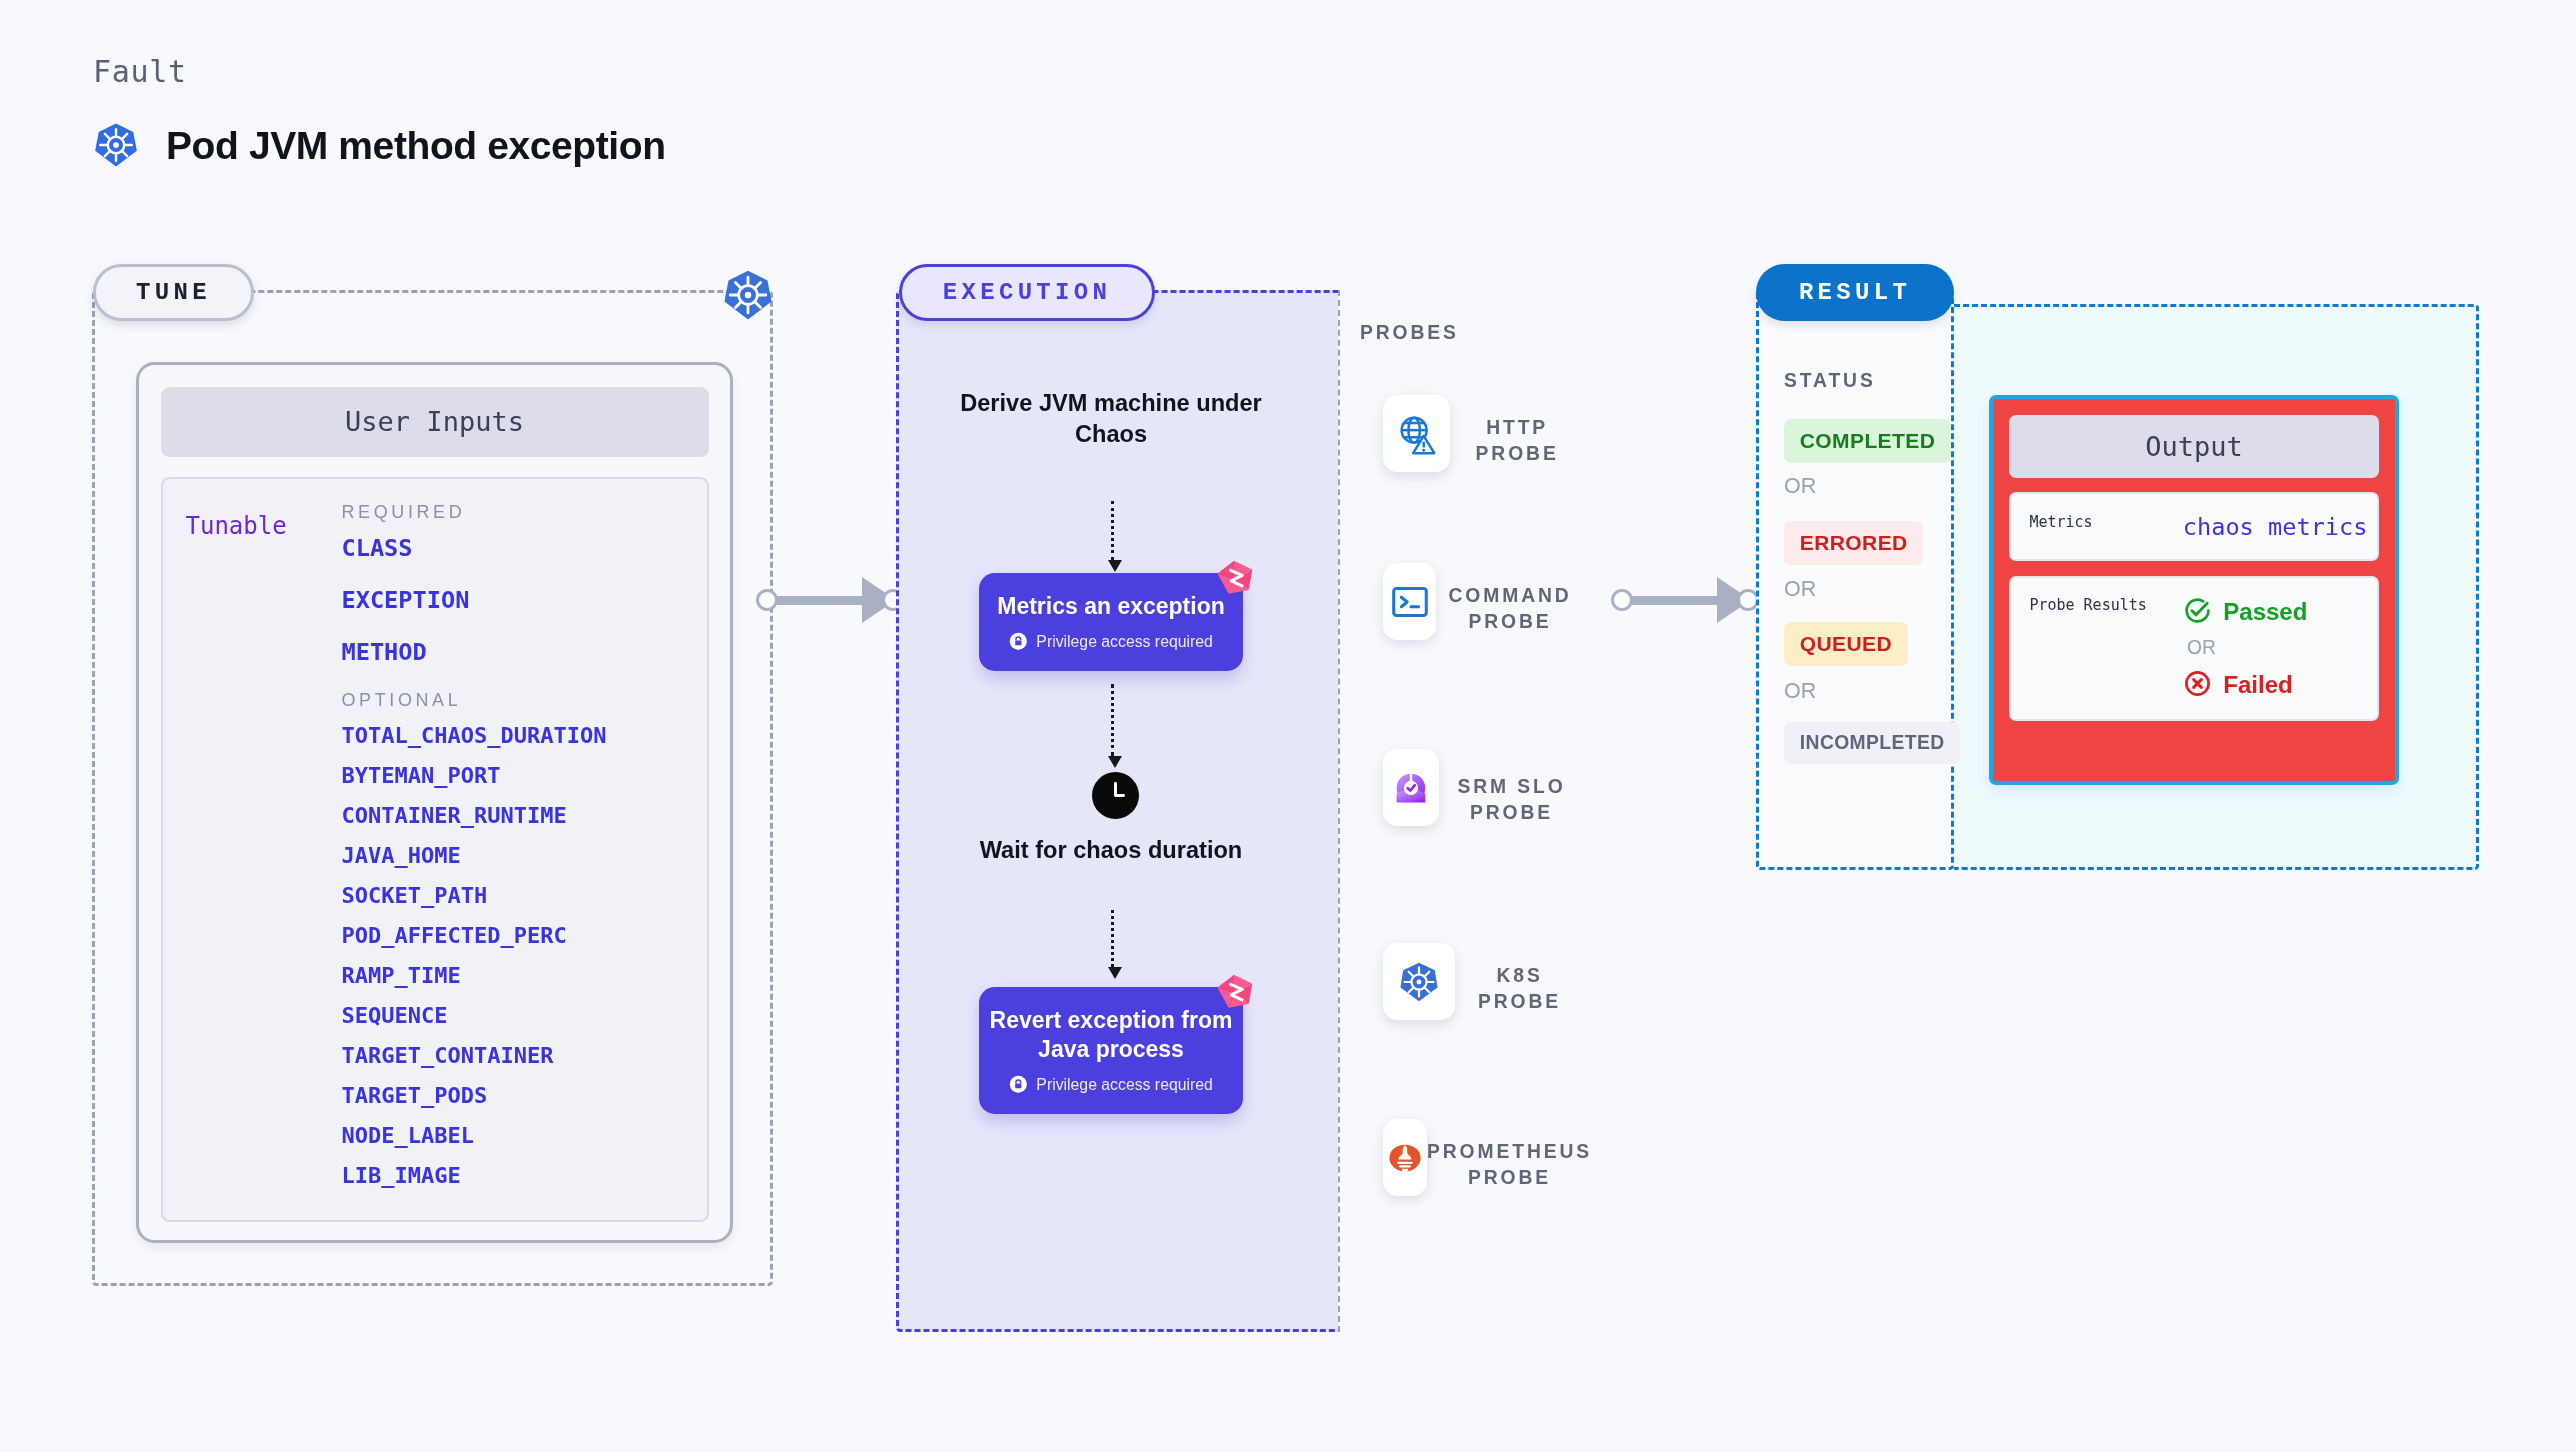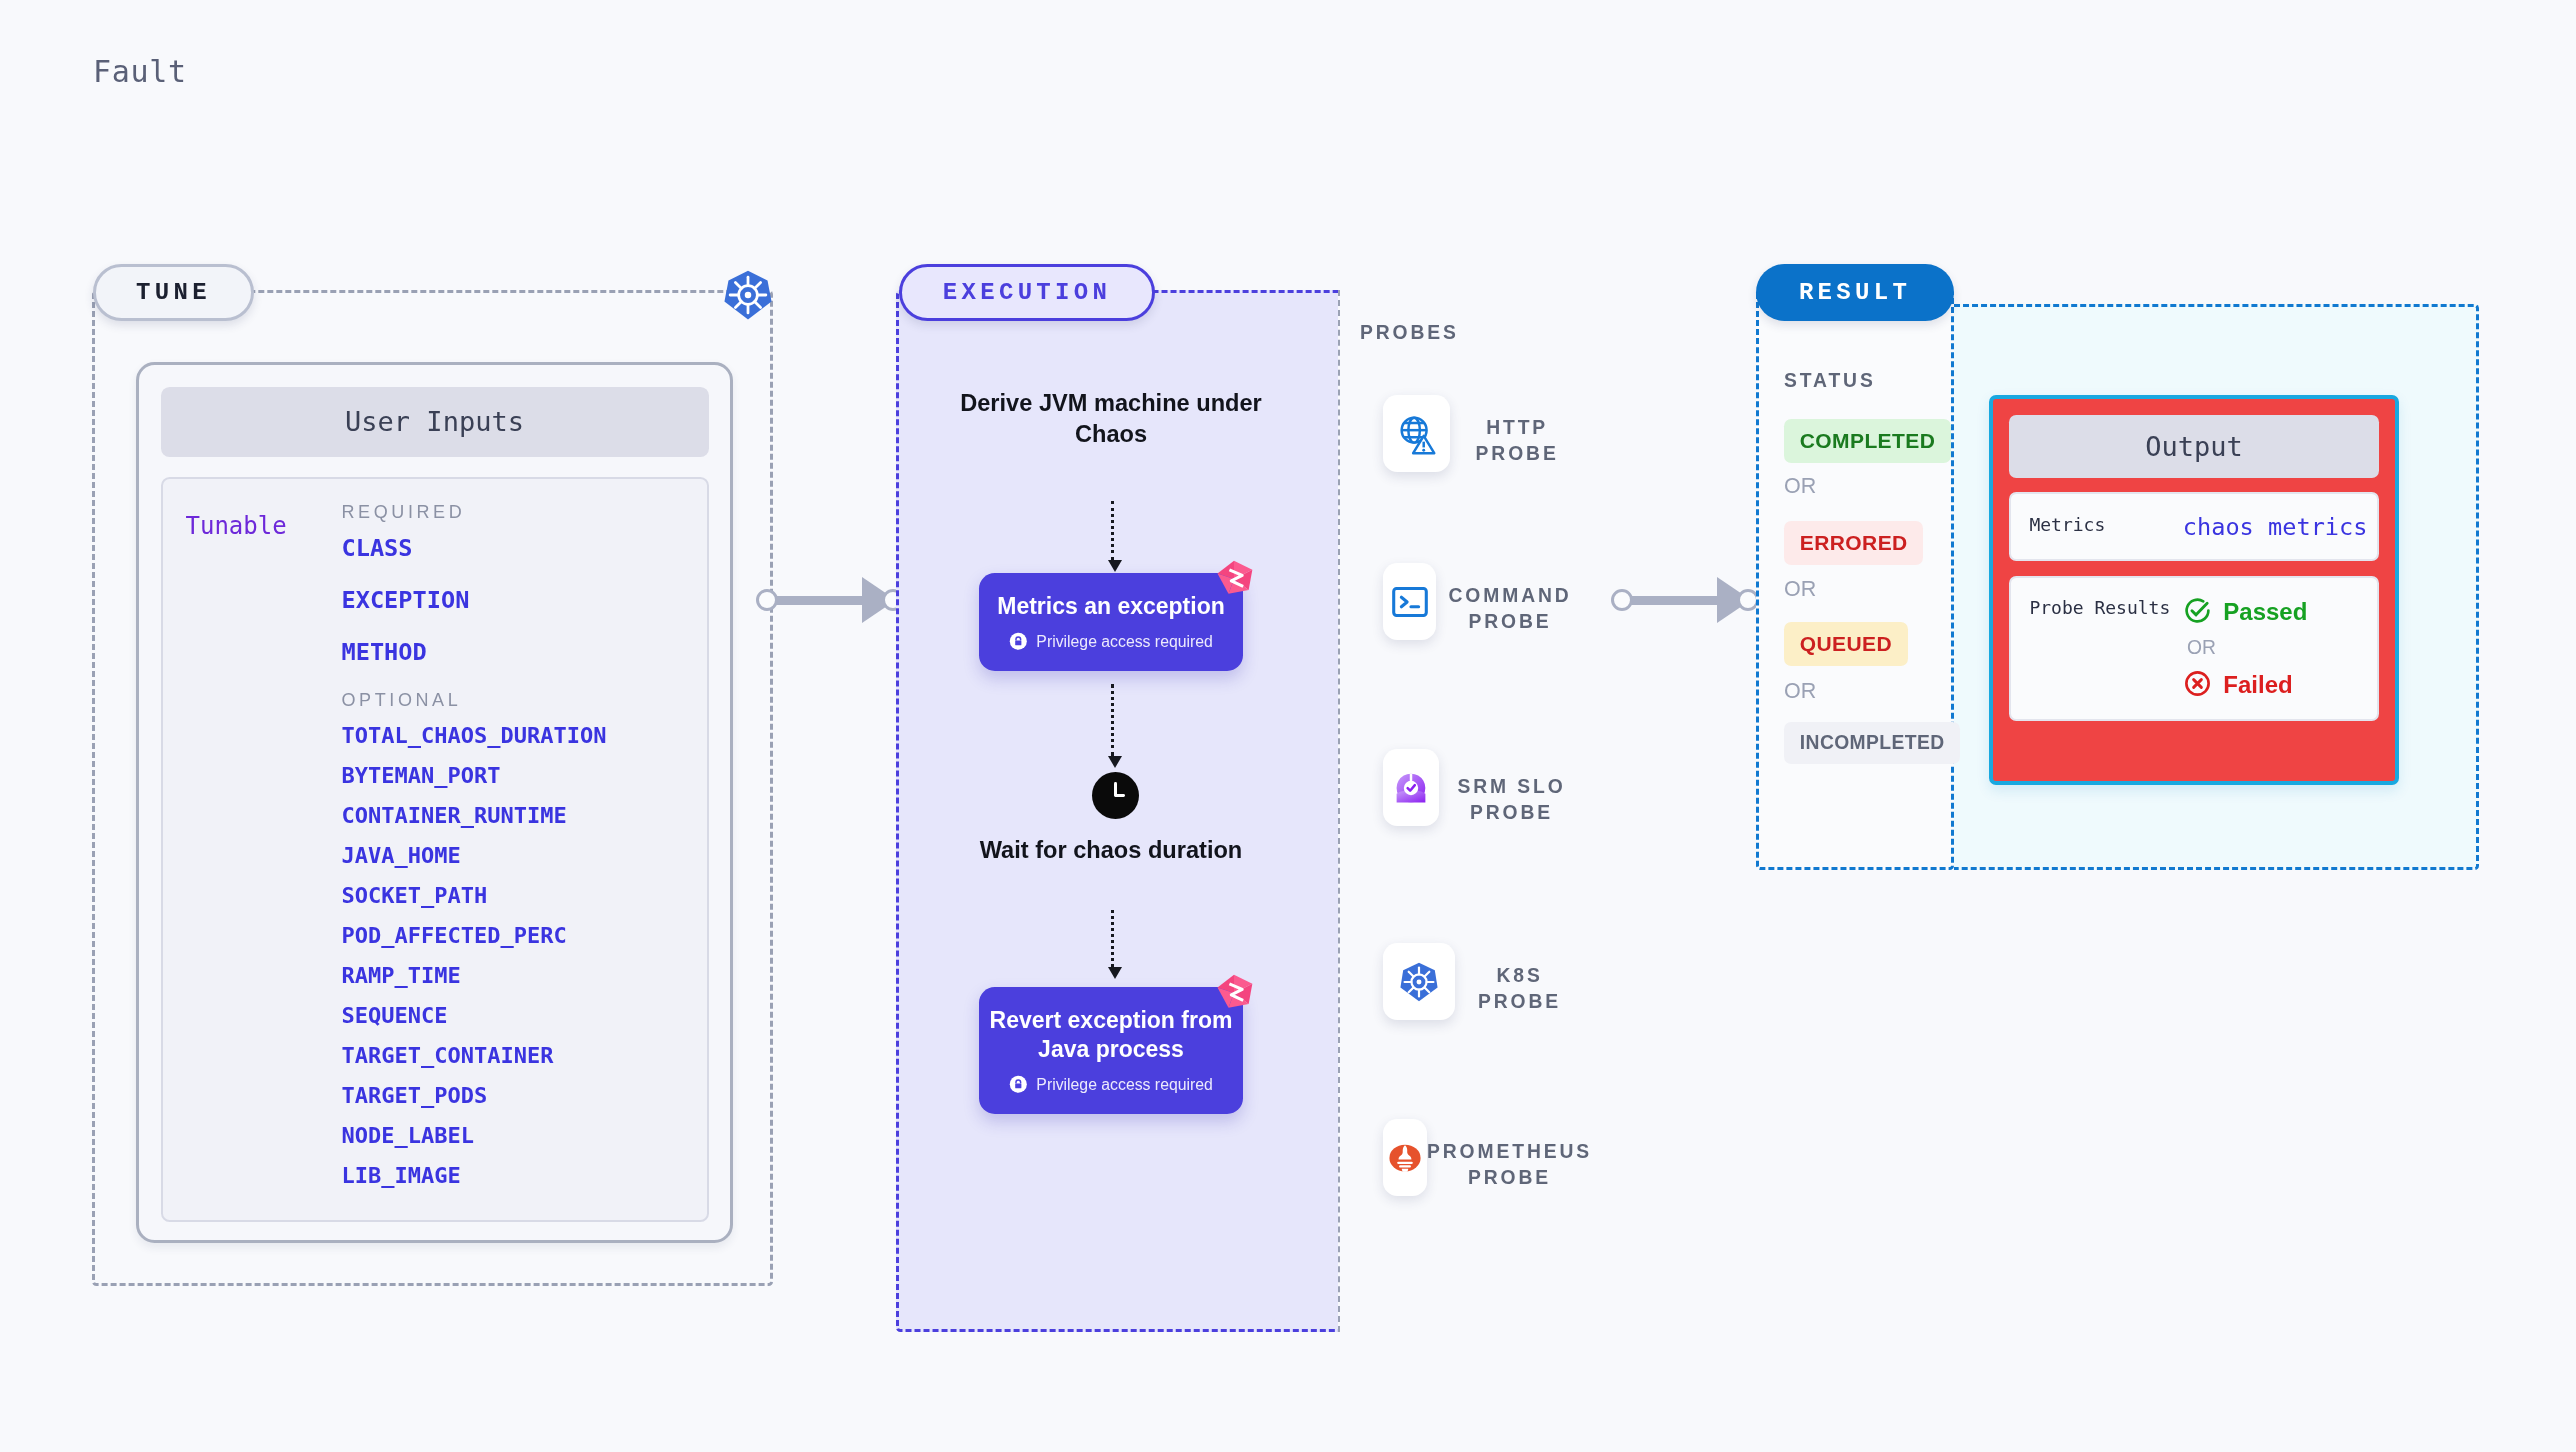--- a/index.html
+++ b/index.html
@@ -177,21 +177,21 @@
     margin: 15.8px 15.8px 0 15.8px; height: 63px; background: #dcdde8; border-radius: 7.2px;
     display: flex; align-items: center; justify-content: center;
     font-family: "DejaVu Sans Mono", monospace; font-size: 27px; color: #3a4055;
   }
   .out-row {
     margin: 14.3px 15.8px 0 15.8px; background: #fafbfd; border: 2.1px solid #e3e5ee;
     border-radius: 7.2px; display: flex; padding: 18.6px 0 18.6px 0;
   }
   .out-key {
     width: 172px; padding-left: 18.6px;
-    font-family: "DejaVu Sans Mono", monospace; font-size: 18px; color: #2b3044; line-height: 1.3;
+    font-family: "DejaVu Sans Mono", monospace; font-size: 15px; color: #2b3044; line-height: 1.3;
   }
   .out-val {
     font-family: "DejaVu Sans Mono", monospace; font-size: 23.6px; color: #3a34e0;
   }
   .pr-line { display: flex; align-items: center; gap: 11.5px; }
   .pr-line .t { font-size: 24px; font-weight: bold; }
   .pr-or { font-size: 19.3px; color: #9aa1b4; margin: 10px 0 10px 4.3px; }
 
   
   .connector { position: absolute; height: 46px; }
@@ -206,20 +206,40 @@
     border-left: 34px solid #aab0c4;
   }
   .kube-badge { position: absolute; }
 </style>
 </head>
 <body>
 
 <div class="canvas">
 
   <div class="fault-label">Fault</div>
+  <div class="title-row">
+    <span>
+      <svg width="46" height="46" viewBox="0 0 64 64">
+        <polygon points="32,2 56,14 61,40 32,62 3,40 8,14" fill="#326ce5"></polygon>
+        <g fill="none" stroke="#fff" stroke-width="3.4" stroke-linecap="round">
+          <circle cx="32" cy="32" r="11.5"></circle>
+          <line x1="32" y1="10" x2="32" y2="20.5"></line>
+          <line x1="32" y1="43.5" x2="32" y2="54"></line>
+          <line x1="10" y1="32" x2="20.5" y2="32"></line>
+          <line x1="43.5" y1="32" x2="54" y2="32"></line>
+          <line x1="16.5" y1="16.5" x2="24" y2="24"></line>
+          <line x1="40" y1="40" x2="47.5" y2="47.5"></line>
+          <line x1="47.5" y1="16.5" x2="40" y2="24"></line>
+          <line x1="24" y1="40" x2="16.5" y2="47.5"></line>
+        </g>
+        <circle cx="32" cy="32" r="4" fill="#fff"></circle>
+      </svg>
+    </span>
+    <span class="title-text">Pod JVM method exception</span>
+  </div>
 
   <div class="stage" id="tune-box"></div>
   <div class="stage-pill" id="tune-pill">
     <span>TUNE</span>
   </div>
   <div class="kube-badge" style="left:722px; top:269px;">
     <svg width="52" height="52" viewBox="0 0 64 64">
       <polygon points="32,2 56,14 61,40 32,62 3,40 8,14" fill="#3a6fd8"></polygon>
       <g fill="none" stroke="#fff" stroke-width="3.4" stroke-linecap="round">
         <circle cx="32" cy="32" r="11.5"></circle>

